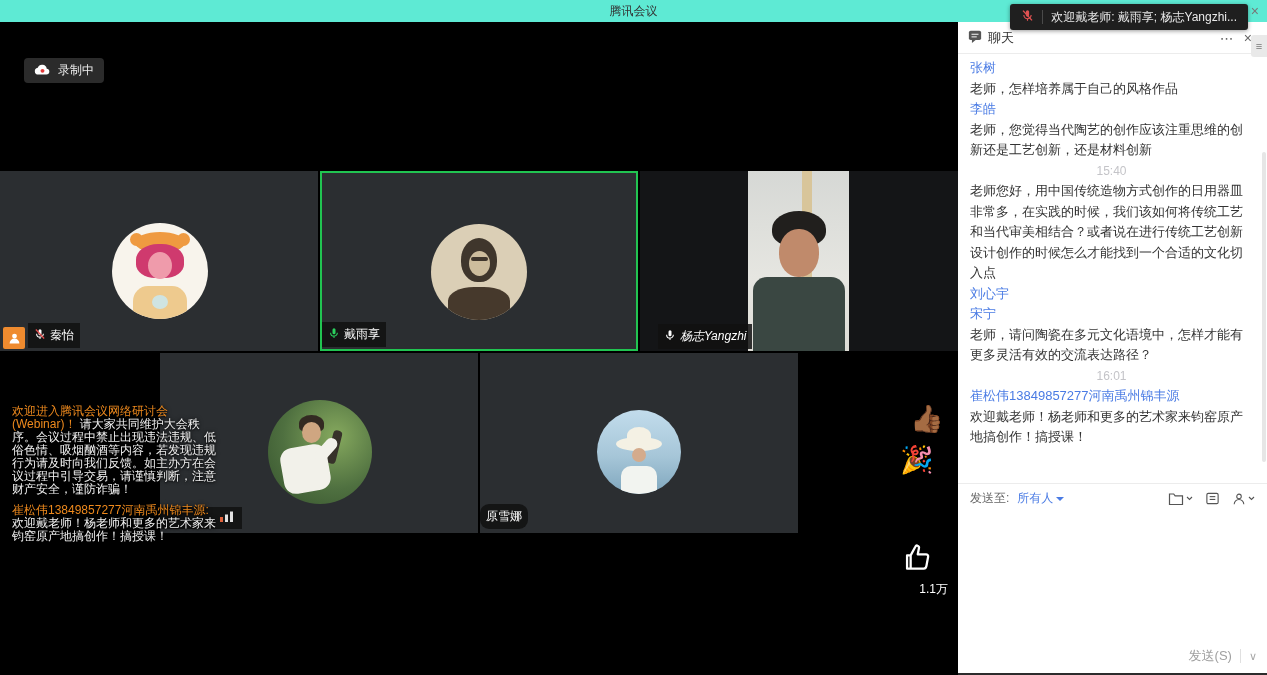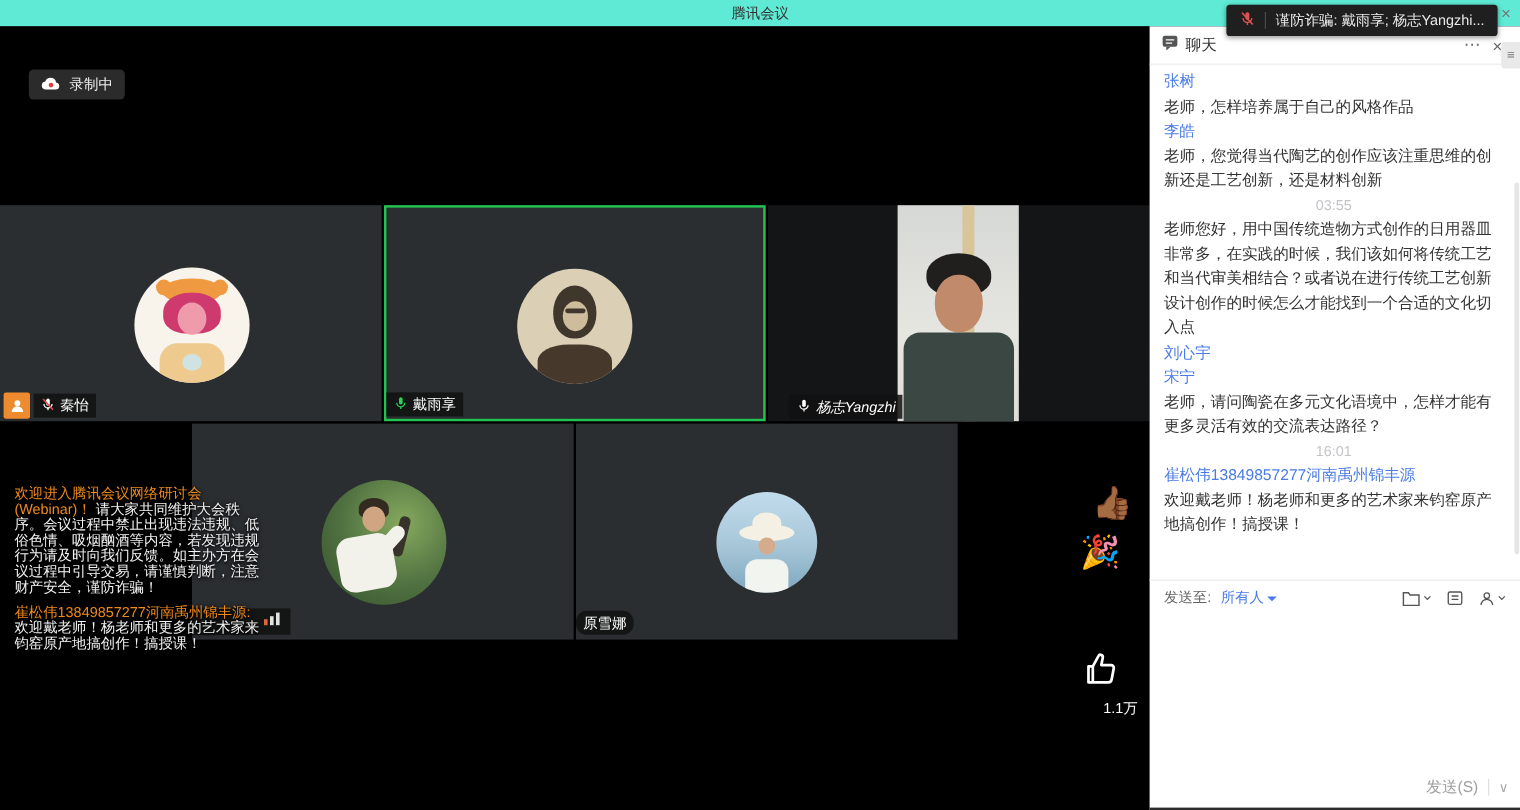--- a/index.html
+++ b/index.html
@@ -19,21 +19,21 @@
     display:flex; align-items:center; gap:7px; padding:0 10px; color:#eee; font-size:12px; }
 
   .tile { position:absolute; width:318px; height:180px; background:#2b2e31; }
   .tile.active { border:2px solid #21c451; }
   .tile.videofeed { background:#141517; }
 
   .avatar { position:absolute; border-radius:50%; overflow:hidden; }
   .avatar > div { position:absolute; }
 
   .name-tag { position:absolute; display:flex; align-items:center; gap:4px;
-    background:rgba(17,17,17,.85); color:#fff; font-size:12px; padding:2px 6px; height:20px; }
+    background:rgba(17,17,17,.85); color:#fff; font-size:12px; padding:2px 6px; height:25px; }
   .badge-host { display:flex; align-items:center; justify-content:center;
     position:absolute; left:3px; bottom:2px; width:22px; height:22px; background:#ef8b2f; border-radius:2px; }
 
   .pillar-video { position:absolute; left:108px; top:0; width:101px; height:100%;
     background:linear-gradient(180deg,#d6d8d5 0%,#e6e6e1 60%,#dddcd6 100%); overflow:hidden; }
   .pillar-video .stripe { position:absolute; left:54px; top:0; width:10px; height:100%; background:#d8c59a; }
   .pillar-video .hair { position:absolute; left:24px; top:40px; width:54px; height:36px; background:#211f1d; border-radius:50% 50% 42% 42%; }
   .pillar-video .face { position:absolute; left:31px; top:58px; width:40px; height:48px; background:#c08a6b; border-radius:48%; }
   .pillar-video .body { position:absolute; left:5px; top:106px; width:92px; height:74px; background:#3a4742; border-radius:14px 14px 0 0; }
 
@@ -233,21 +233,21 @@
   <div class="toast">
     <span>
       <svg width="13" height="13" viewBox="0 0 16 16">
           <rect x="6" y="1.5" width="4" height="8" rx="2" fill="#e05252"></rect>
           <path d="M3.5 7.5a4.5 4.5 0 0 0 9 0" fill="none" stroke="#e05252" stroke-width="1.4"></path>
           <line x1="8" y1="12" x2="8" y2="14.5" stroke="#e05252" stroke-width="1.4"></line>
           <line x1="2.5" y1="2" x2="13.5" y2="14" stroke="#e05252" stroke-width="1.7"></line>
         </svg>
     </span>
     <span class="vdiv"></span>
-    <span>谨防诈骗: 戴雨享; 杨志Yangzhi...</span>
+    <span>欢迎戴老师: 戴雨享; 杨志Yangzhi...</span>
   </div>
 
   <div class="chat">
     <div class="chat-header">
       <span>
         <svg width="14" height="14" viewBox="0 0 16 16">
             <rect x="1" y="2" width="14" height="10.5" rx="2" fill="#555"></rect>
             <path d="M4.5 12.5V16l4.2-3.5z" fill="#555"></path>
             <line x1="4" y1="6" x2="12" y2="6" stroke="#fff" stroke-width="1.1"></line>
             <line x1="4" y1="9" x2="10" y2="9" stroke="#fff" stroke-width="1.1"></line>
@@ -258,21 +258,21 @@
       <span class="hbtn">⋯</span>
       <span class="hbtn">×</span>
       <span class="panel-handle">≡</span>
     </div>
 
     <div class="chat-messages">
         <div class="msg name">张树</div>
         <div class="msg text">老师，怎样培养属于自己的风格作品</div>
         <div class="msg name">李皓</div>
         <div class="msg text">老师，您觉得当代陶艺的创作应该注重思维的创新还是工艺创新，还是材料创新</div>
-        <div class="msg time">03:55</div>
+        <div class="msg time">15:40</div>
         <div class="msg text">老师您好，用中国传统造物方式创作的日用器皿非常多，在实践的时候，我们该如何将传统工艺和当代审美相结合？或者说在进行传统工艺创新设计创作的时候怎么才能找到一个合适的文化切入点</div>
         <div class="msg name">刘心宇</div>
         <div class="msg name">宋宁</div>
         <div class="msg text">老师，请问陶瓷在多元文化语境中，怎样才能有更多灵活有效的交流表达路径？</div>
         <div class="msg time">16:01</div>
         <div class="msg name">崔松伟13849857277河南禹州锦丰源</div>
         <div class="msg text">欢迎戴老师！杨老师和更多的艺术家来钧窑原产地搞创作！搞授课！</div>
       </div>
     <div class="chat-scrollbar"></div>
 

